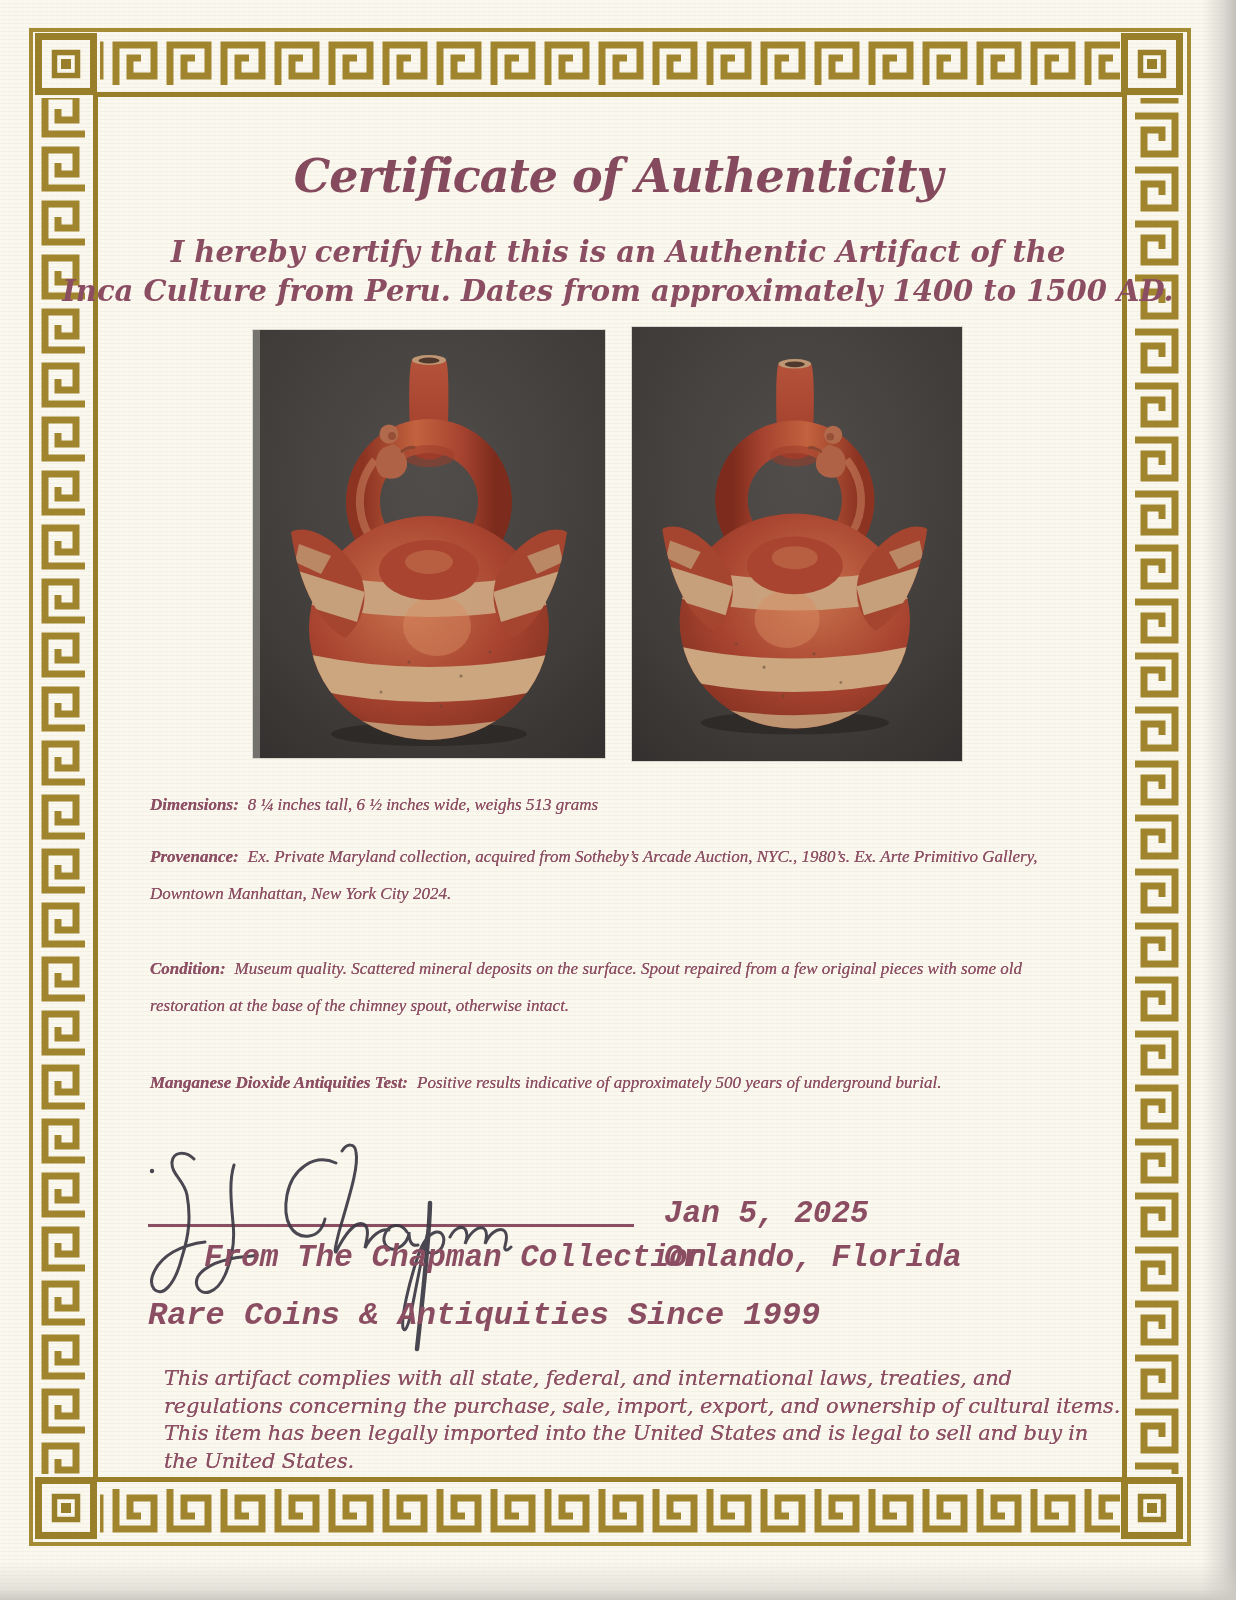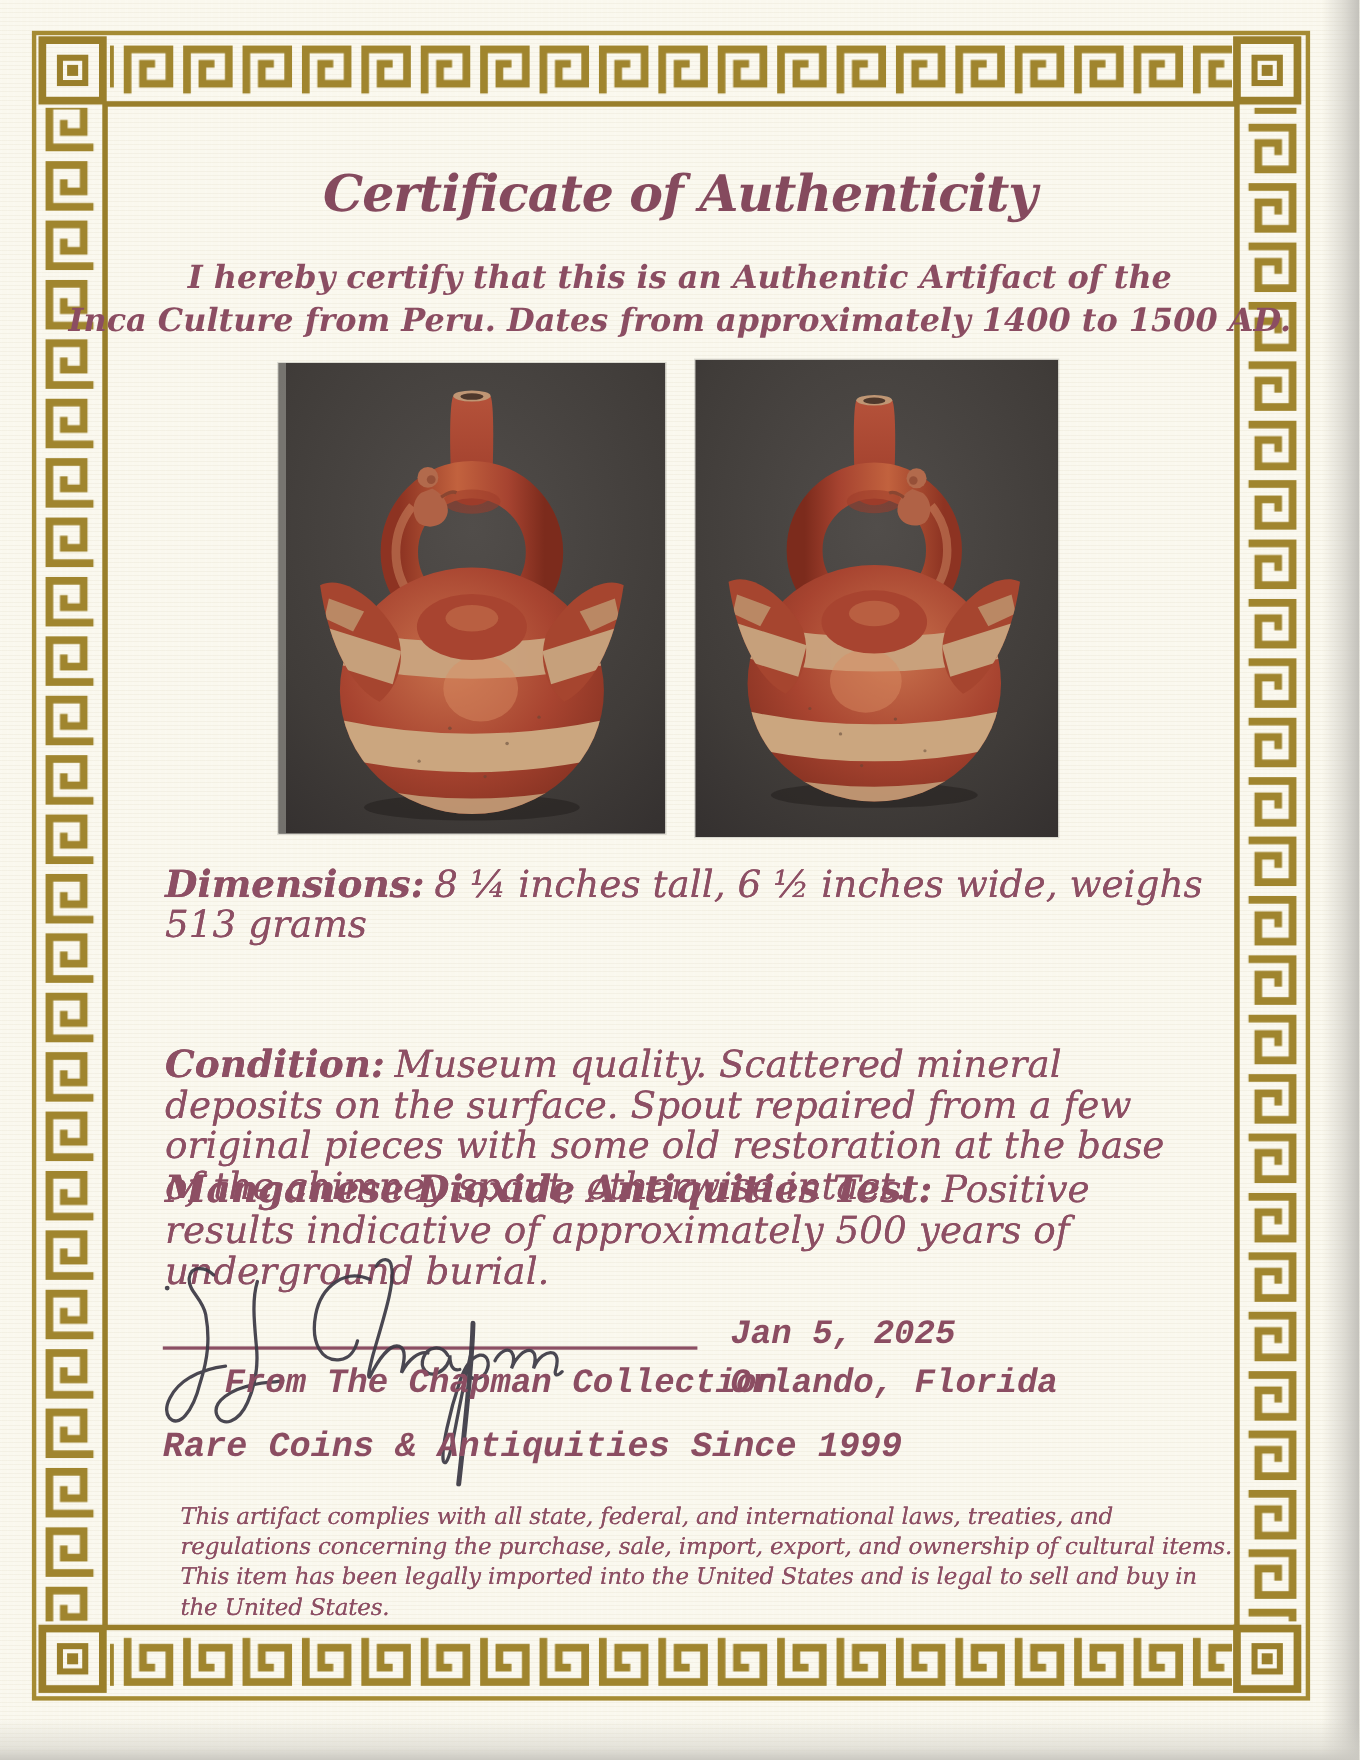--- a/index.html
+++ b/index.html
@@ -14,21 +14,21 @@
   .abs{position:absolute;}
   .border-svg{position:absolute;left:0;top:0;}
   .soft-bold{text-shadow:0 0 0.5px #8d4f64;}
   .title{
     left:0;top:118px;width:100%;text-align:center;white-space:nowrap;
     font-style:italic;font-weight:700;font-size:46px;letter-spacing:-1px;color:#854a5e;
   }
   .subtitle{left:0;top:233px;width:100%;text-align:center;font-style:italic;font-weight:700;
     font-size:29px;line-height:39px;color:#8b4d62;white-space:nowrap;}
   .photo{box-shadow:0 0 0 1px rgba(120,118,110,0.25);}
-  .sec{left:150px;width:945px;margin:0;font-style:italic;font-size:34px;line-height:37px;color:#8d4f64;}
+  .sec{left:150px;width:945px;margin:0;font-style:italic;font-size:17px;line-height:37px;color:#8d4f64;font-family:Liberation Serif, serif;}
   .sec .lbl{font-weight:700;margin-right:9px;}
   .sig-line{left:148px;top:1224px;width:486px;height:3px;background:#8b4f63;}
   .sig-meta{font-style:italic;font-weight:700;color:#8b4d62;white-space:nowrap;font-family:Liberation Mono, monospace;}
   .date{left:664px;top:1196px;font-size:31px;}
   .fromline{left:204px;top:1240px;font-size:31px;}
   .locline{left:664px;top:1240px;font-size:31px;}
   .tagline{left:148px;top:1297px;font-size:32px;}
   .legal{left:148px;top:1349px;width:958px;margin:16px;font-style:italic;font-size:21px;
     line-height:27.5px;color:#8d4f64;letter-spacing:-0.2px;}
   .scan-right{right:0;top:0;width:34px;height:100%;
@@ -162,20 +162,23 @@
   <div class="abs photo" style="left:632px;top:327px;width:330px;height:434px;">
     <svg width="330" height="434" viewBox="0 0 330 434">
       <rect width="330" height="434" fill="url(#pbg)"></rect>
       <use href="#vessel" transform="translate(326,8) scale(-0.96,0.96)"></use>
     </svg>
   </div>
 
   <p class="abs sec soft-bold" style="top:786px;">
     <span class="lbl">Dimensions:</span><span>8 ¼ inches tall, 6 ½ inches wide, weighs 513 grams</span>
   </p>
+  <p class="abs sec soft-bold" style="top:838px;">
+    <span class="lbl">Provenance:</span><span>Ex. Private Maryland collection, acquired from Sotheby’s Arcade Auction, NYC., 1980’s. Ex. Arte Primitivo Gallery, Downtown Manhattan, New York City 2024.</span>
+  </p>
   <p class="abs sec soft-bold" style="top:950px;">
     <span class="lbl">Condition:</span><span>Museum quality. Scattered mineral deposits on the surface. Spout repaired from a few original pieces with some old restoration at the base of the chimney spout, otherwise intact.</span>
   </p>
   <p class="abs sec soft-bold" style="top:1064px;">
     <span class="lbl">Manganese Dioxide Antiquities Test:</span><span>Positive results indicative of approximately 500 years of underground burial.</span>
   </p>
 
   <div class="abs sig-line"></div>
   <svg class="abs" style="left:130px;top:1135px;" width="560" height="230" viewBox="0 0 560 230">
     <g fill="none" stroke="#3b3844" stroke-width="3" stroke-linecap="round" opacity="0.92">

